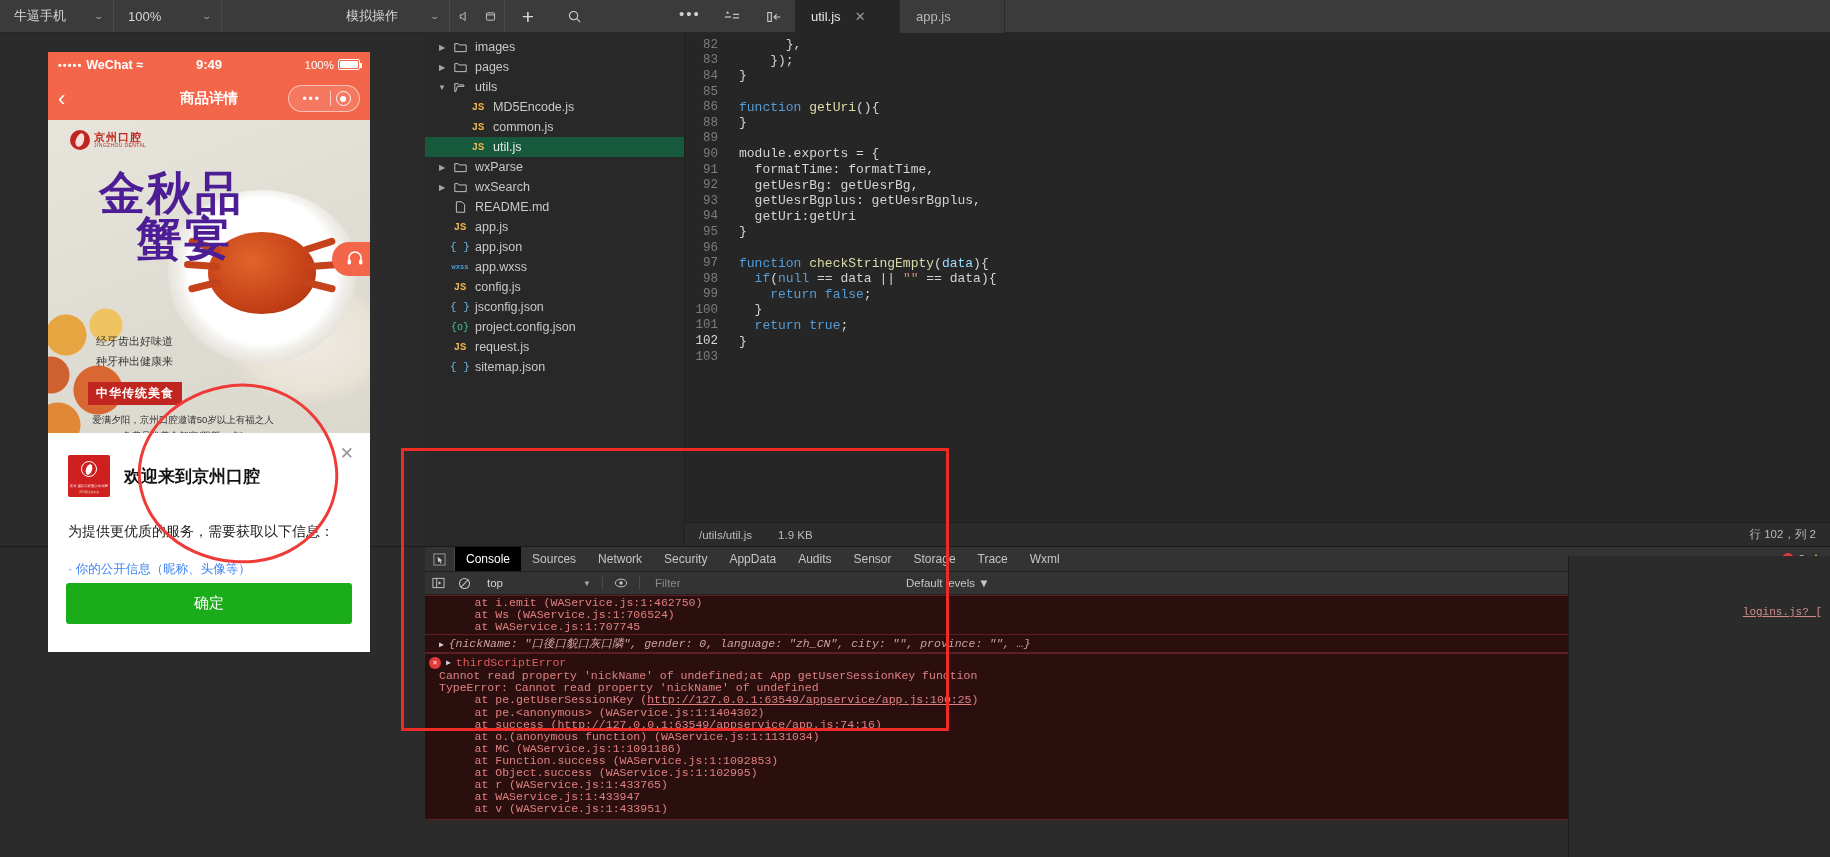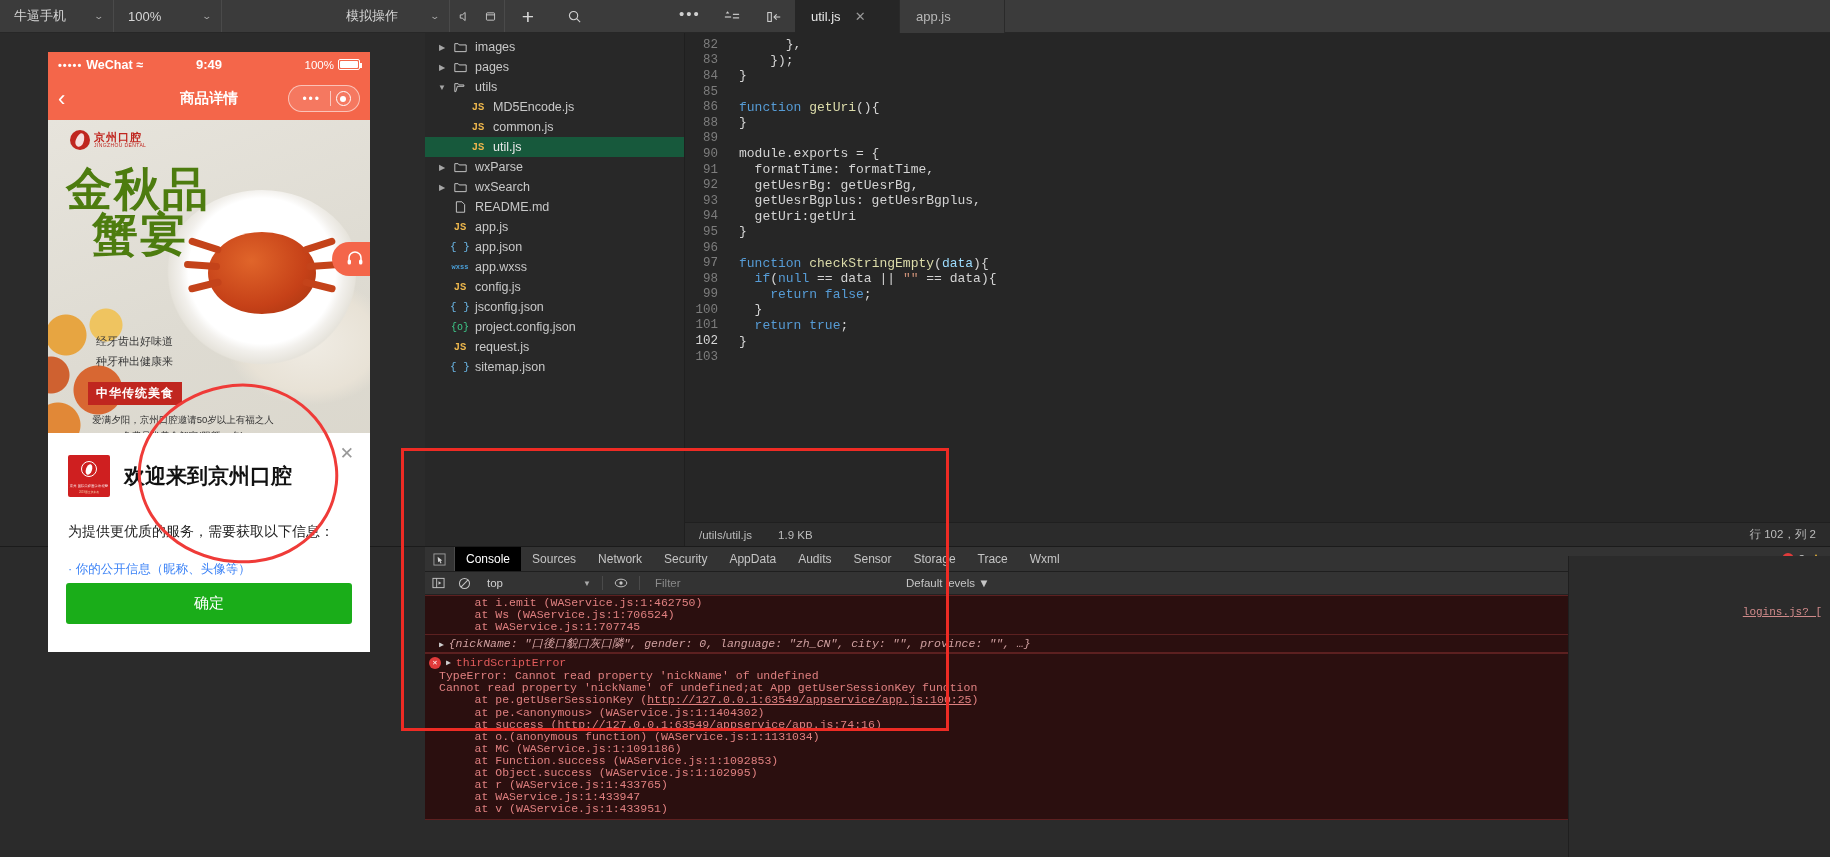--- a/index.html
+++ b/index.html
@@ -88,22 +88,22 @@
   .brand-tx { line-height:1.05; }
   .brand-tx b { display:block; font-size:11px; color:#c0261f; letter-spacing:1px; font-weight:bold;}
   .brand-tx s { display:block; font-size:5px; color:#c0261f; text-decoration:none; letter-spacing:.4px;}
   .crab {
     position:absolute; right:8px; top:70px; width:200px; height:180px; border-radius:50%;
     background: radial-gradient(ellipse at 50% 45%, #fff 0 52%, #f2f0ec 58%, #e6e3db 66%, rgba(0,0,0,0) 67%);
   }
   .crab-body { position:absolute; left:46px; top:42px; width:108px; height:82px; border-radius:50%;
      background:radial-gradient(ellipse at 40% 35%, #e0652a 0%, #c64118 60%, #a2330f 100%); }
   .crab-leg { position:absolute; background:#c4431a; border-radius:6px; }
-  .bigtitle { position:absolute; left:18px; top:52px; width:210px; color:#4d7c0f;
-              font-family:Liberation Mono, monospace; }
+  .bigtitle { position:absolute; left:18px; top:52px; width:210px; color:#4c1d95;
+              font-family:Liberation Sans, sans-serif;text-align:center; }
   .bigtitle span { display:block; font-weight:bold; }
   .bt1 { font-size:46px; line-height:.95; letter-spacing:2px; }
   .bt2 { font-size:46px; line-height:.98; letter-spacing:2px; margin-left:26px; }
   .subline { position:absolute; left:48px; top:212px; font-size:11px; color:#3a3a3a; line-height:1.8;}
   .redband { position:absolute; left:40px; top:262px; background:#c0261f; color:#fff;
              font-size:12px; font-weight:bold; padding:3px 8px; letter-spacing:1px;}
   .smalltx { position:absolute; left:30px; top:292px; font-size:9.5px; color:#333; line-height:1.7;
              text-align:center; width:210px;}
   .cta { position:absolute; left:90px; top:336px; border:1.5px solid #c0261f; color:#c0261f;
          font-weight:bold; font-size:13px; padding:3px 12px; background:rgba(255,255,255,.6); }
@@ -130,21 +130,21 @@
   .auth-head { display:flex; align-items:center; gap:14px; }
   .auth-logo { width:42px; height:42px; background:#cf1f20; border-radius:2px; position:relative;
                display:flex; align-items:flex-start; justify-content:center; padding-top:6px; }
   .auth-logo .g { width:16px; height:16px; border-radius:50%; border:1.6px solid #fff; position:relative;}
   .auth-logo .g::after{content:"";position:absolute;left:4px;top:2px;width:6px;height:11px;
       border-radius:50%; background:#fff;transform:rotate(18deg);}
   .auth-logo .t1 { position:absolute; bottom:9px; left:0; right:0; text-align:center; font-size:3.2px;
       color:#fff; letter-spacing:.2px; line-height:1.4;}
   .auth-logo .t2 { position:absolute; bottom:3px; left:0; right:0; text-align:center; font-size:2.8px;
       color:#f3c9a0; }
-  .auth-title { font-size:21px; font-weight:bold; color:#111; }
+  .auth-title { font-size:17px; font-weight:bold; color:#111; }
   .auth-desc { margin-top:26px; font-size:14px; color:#222; }
   .auth-sub { margin-top:20px; font-size:12.5px; color:#3b82f6; }
   .auth-btn { position:absolute; left:18px; right:18px; bottom:28px; height:41px; background:#1aad19;
               color:#fff; font-size:15px; display:flex; align-items:center; justify-content:center;
               border-radius:3px; }
 
   .red-circle { position:absolute; left:90px; top:264px; width:200px; height:180px;
                 border:3.5px solid #ef3b38; border-radius:52% 48% 46% 54% / 48% 52% 48% 52%;
                 transform:rotate(-6deg); pointer-events:none; }
 
@@ -643,22 +643,22 @@
             <div class="c-row">    at Ws (WAService.js:1:706524)</div>
             <div class="c-row">    at WAService.js:1:707745</div>
           </div>
           <div class="c-obj"><span class="c-tri">▶ </span><span>{nickName: "口後口貌口灰口隣", gender: 0, language: "zh_CN", city: "", province: "", …}</span></div>
           <div class="c-errblk" style="padding-bottom: 4px;">
             <div class="c-head">
               <span class="c-badge">✕</span>
               <span class="c-tri">▶</span>
               <span>thirdScriptError</span>
             </div>
+            <div class="c-row" style="padding-left: 14px;">Cannot read property 'nickName' of undefined;at App getUserSessionKey function</div>
             <div class="c-row" style="padding-left: 14px;">TypeError: Cannot read property 'nickName' of undefined</div>
-            <div class="c-row" style="padding-left: 14px;">Cannot read property 'nickName' of undefined;at App getUserSessionKey function</div>
             <div class="c-row"><span>    at pe.getUserSessionKey (</span><a class="c-link">http://127.0.0.1:63549/appservice/app.js:100:25</a><span>)</span></div>
             <div class="c-row">    at pe.&lt;anonymous&gt; (WAService.js:1:1404302)</div>
             <div class="c-row"><span>    at success (</span><a class="c-link">http://127.0.0.1:63549/appservice/app.js:74:16</a><span>)</span></div>
             <div class="c-row">    at o.(anonymous function) (WAService.js:1:1131034)</div>
             <div class="c-row">    at MC (WAService.js:1:1091186)</div>
             <div class="c-row">    at Function.success (WAService.js:1:1092853)</div>
             <div class="c-row">    at Object.success (WAService.js:1:102995)</div>
             <div class="c-row">    at r (WAService.js:1:433765)</div>
             <div class="c-row">    at WAService.js:1:433947</div>
             <div class="c-row">    at v (WAService.js:1:433951)</div>

